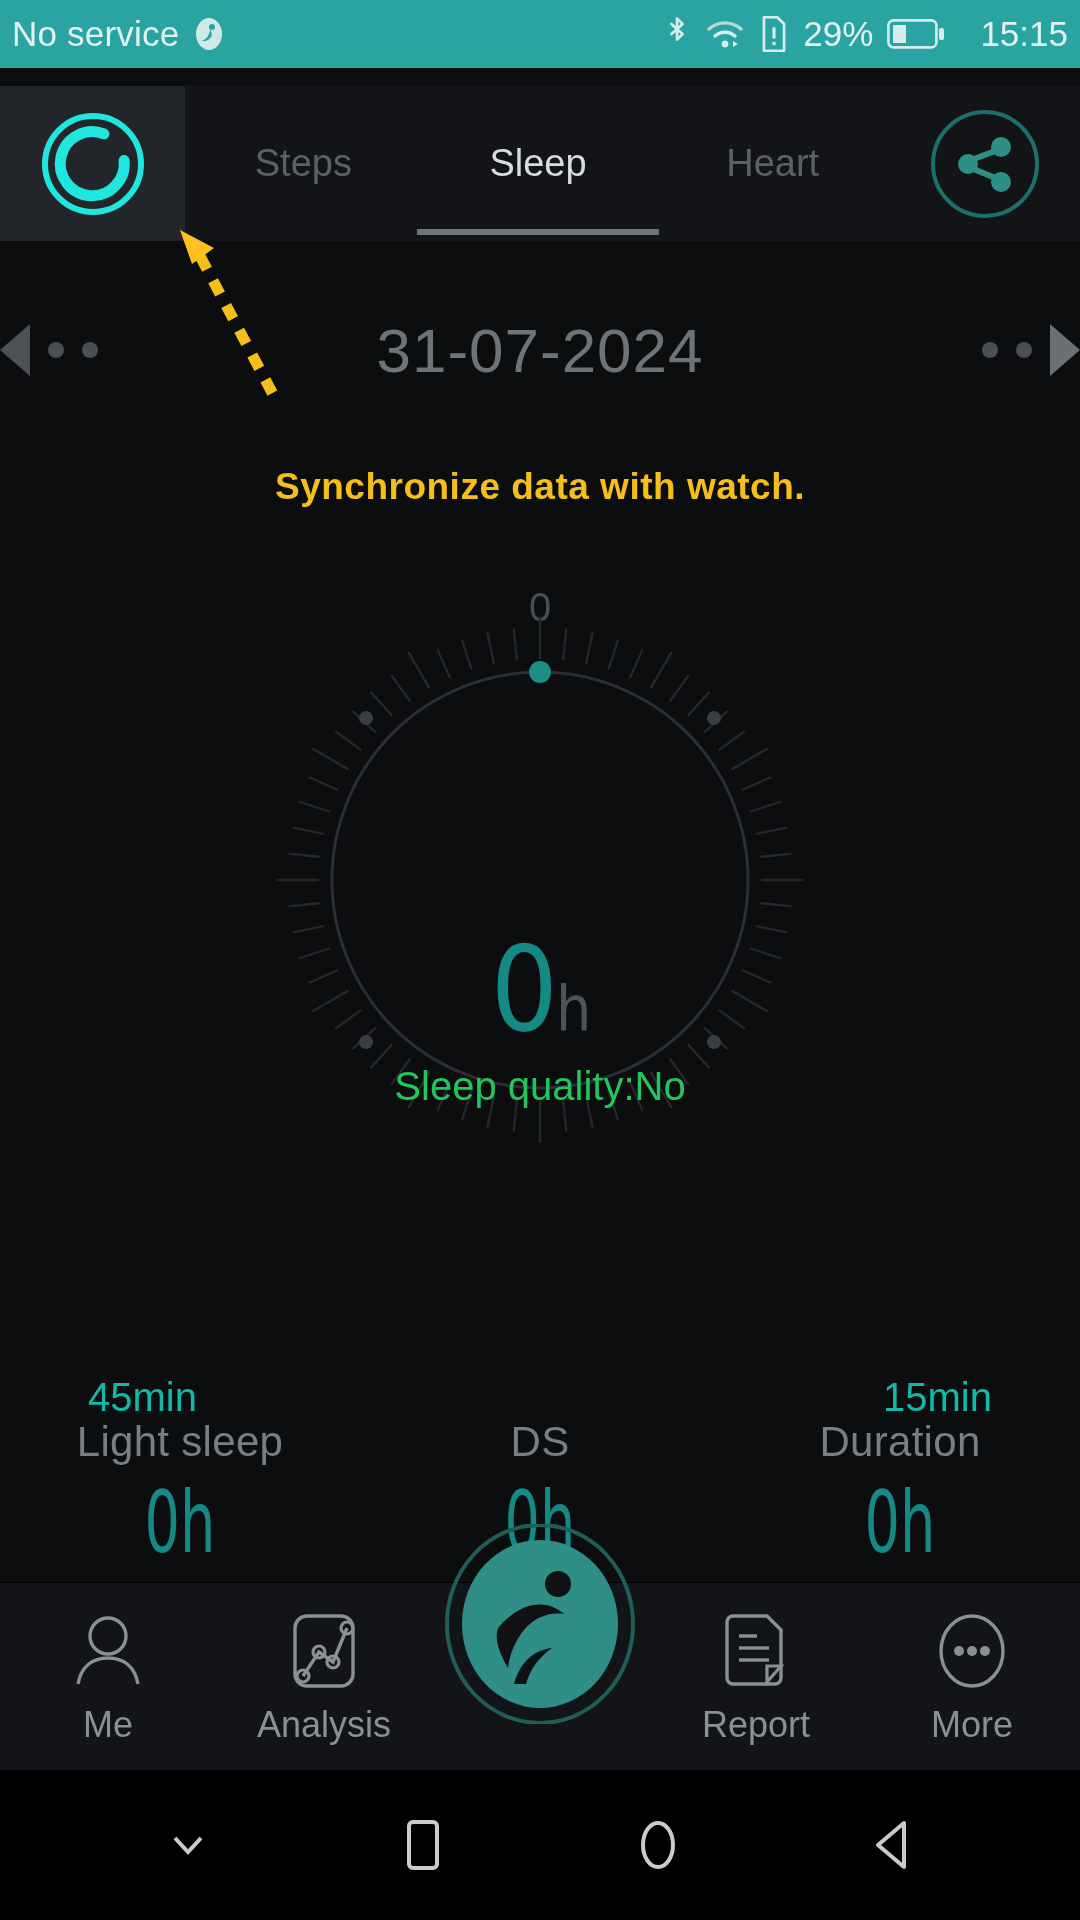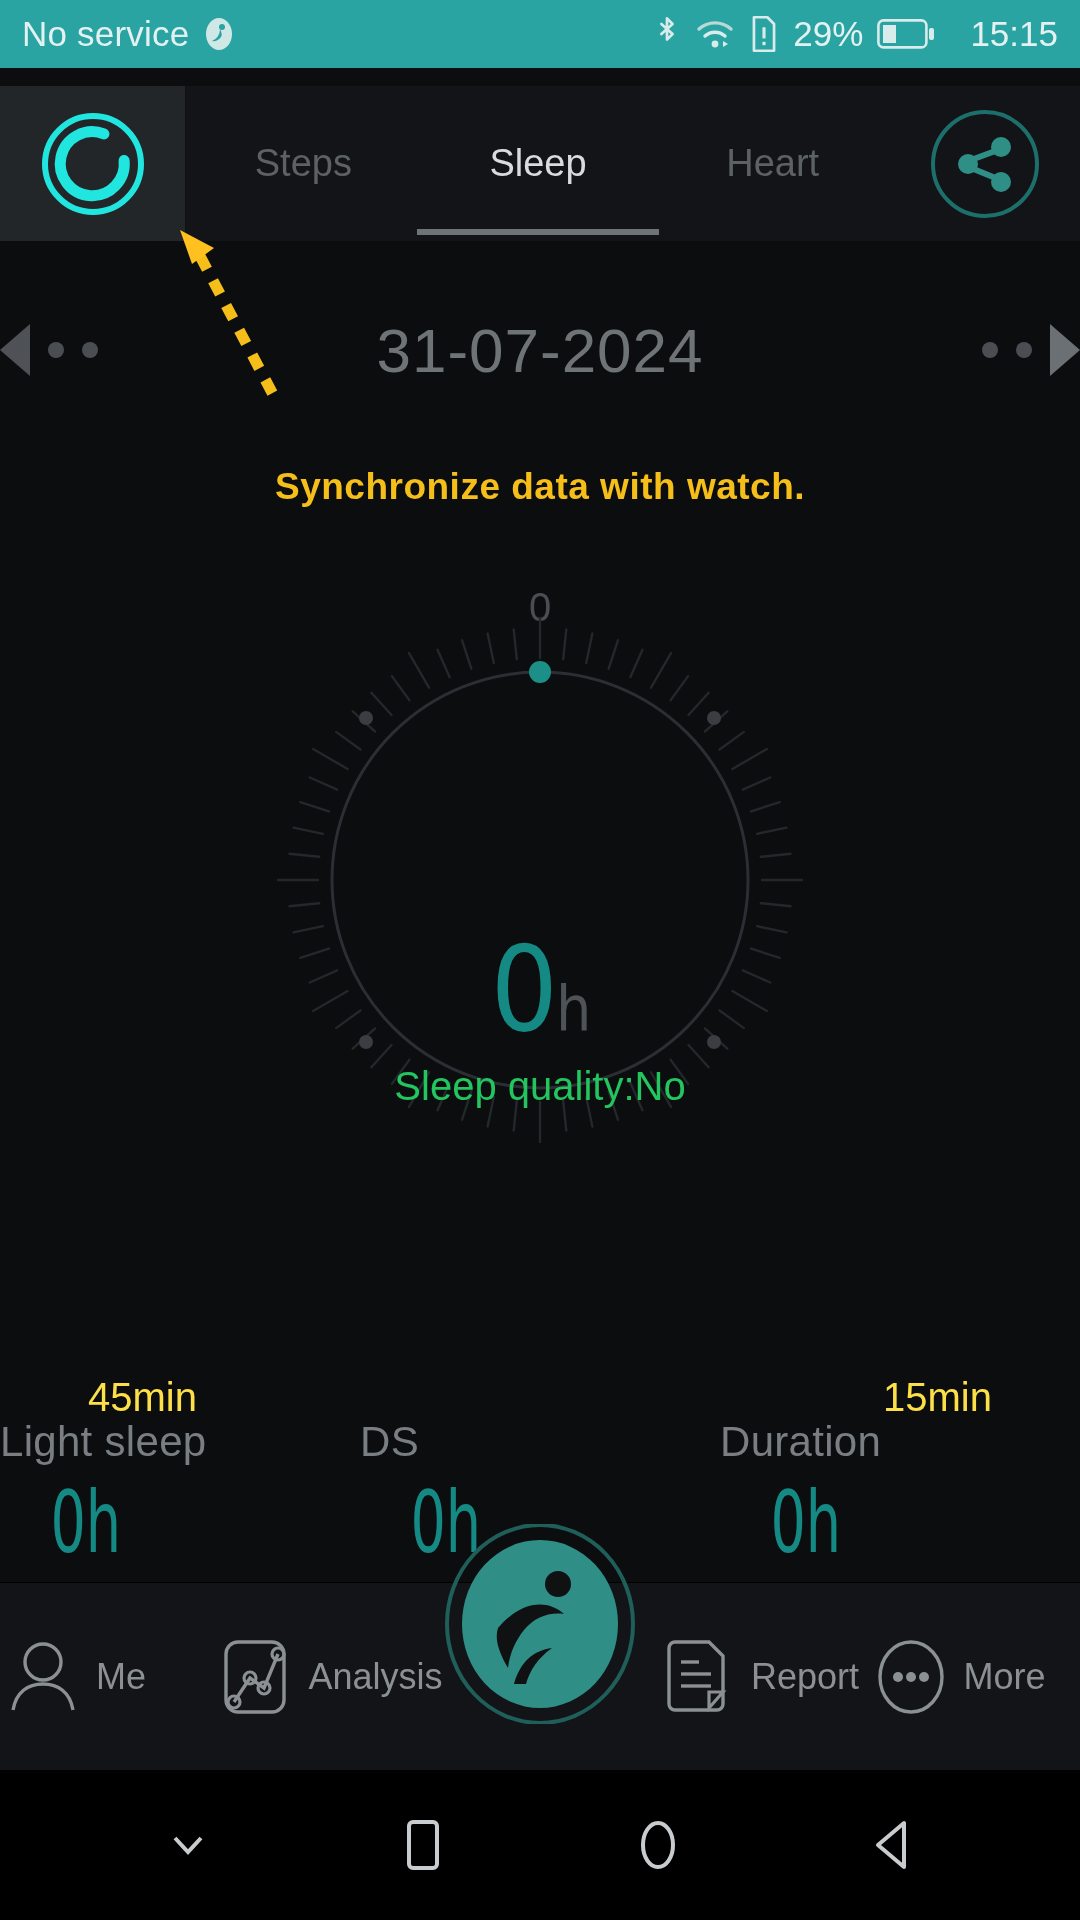--- a/index.html
+++ b/index.html
@@ -5,21 +5,21 @@
   * { margin:0; padding:0; box-sizing:border-box; }
   html,body { width:1080px; height:1920px; background:#000; overflow:hidden; }
   body { font-family:"Liberation Sans", sans-serif; }
 
   #app { position:relative; width:1080px; height:1920px; background:#0b0d0f; }
 
   
   .statusbar{
     position:absolute; top:0; left:0; width:1080px; height:68px;
     background:#2aa3a3; display:flex; align-items:center;
-    padding:0 22px; color:#e3f2f1;
+    padding:0 12px; color:#e3f2f1;
   }
   .sb-left{ display:flex; align-items:center; gap:12px; font-size:35px; letter-spacing:.2px;}
   .sb-right{ margin-left:auto; display:flex; align-items:center; gap:14px; font-size:35px;}
   .sb-glyph{ display:flex; align-items:center; }
   .sb-time{ font-size:35px; margin-left:21px;}
 
   
   .tabbar{
     position:absolute; top:68px; left:0; width:1080px; height:155px;
     background:#121417; display:flex; align-items:center;margin-top:18px;
@@ -68,44 +68,44 @@
   .dial-zero{
     position:absolute; top:-5px; left:0; width:1080px; text-align:center;
     font-size:40px; color:#4a4e52;
   }
   .dial-center{
     position:absolute; top:330px; left:0; width:1080px; text-align:center;
   }
   .dial-big{ font-size:118px; color:#158a85; font-family:"DejaVu Sans Condensed","Liberation Sans",sans-serif; letter-spacing:-2px;}
   .dial-big .unit{ font-size:62px; color:#4e5357; }
   .dial-quality{ font-size:40px; color:#22c55e; margin-top:6px;}
-  .lbl{ position:absolute; font-size:40px; color:#fde047;}
+  .lbl{ position:absolute; font-size:40px; color:#14b8a6;}
   .lbl-45{ left:88px; top:785px; }
   .lbl-15{ left:undefined; right:88px; top:785px;margin-left:28px;}
   .lbl-30{ left:0; width:1080px; text-align:center; top:1062px;}
 
   
   .stats{
     position:absolute; top:1418px; left:0; width:1080px; height:190px;
     display:flex;
   }
-  .stat{ flex:1; text-align:left;}
+  .stat{ flex:1; text-align:center;}
   .stat-label{ font-size:42px; color:#797e82; letter-spacing:.3px;}
   .stat-value{
     font-size:86px; color:#158a85; margin-top:6px;
     font-family:"DejaVu Sans Condensed","Liberation Sans",sans-serif;
     transform:scaleX(.72); transform-origin:center;
   }
 
   
   .bottomnav{
     position:absolute; bottom:150px; left:0; width:1080px; height:188px;
     background:#121417; border-top:1px solid #000; display:flex; align-items:center;
   }
-  .bn-item{ flex:1; display:flex; align-items:center; gap:10px;}
+  .bn-item{ flex:1; display:flex; flex-direction:column; align-items:center; gap:10px;}
   .bn-label{ font-size:36px; color:#8b9094;}
   .bn-center{ flex:1; }
   .fab{
     position:absolute; bottom:196px; left:50%; transform:translateX(-50%);
     width:200px; height:200px;
   }
 
   
   .androidnav{
     position:absolute; bottom:0; left:0; width:1080px; height:150px;

